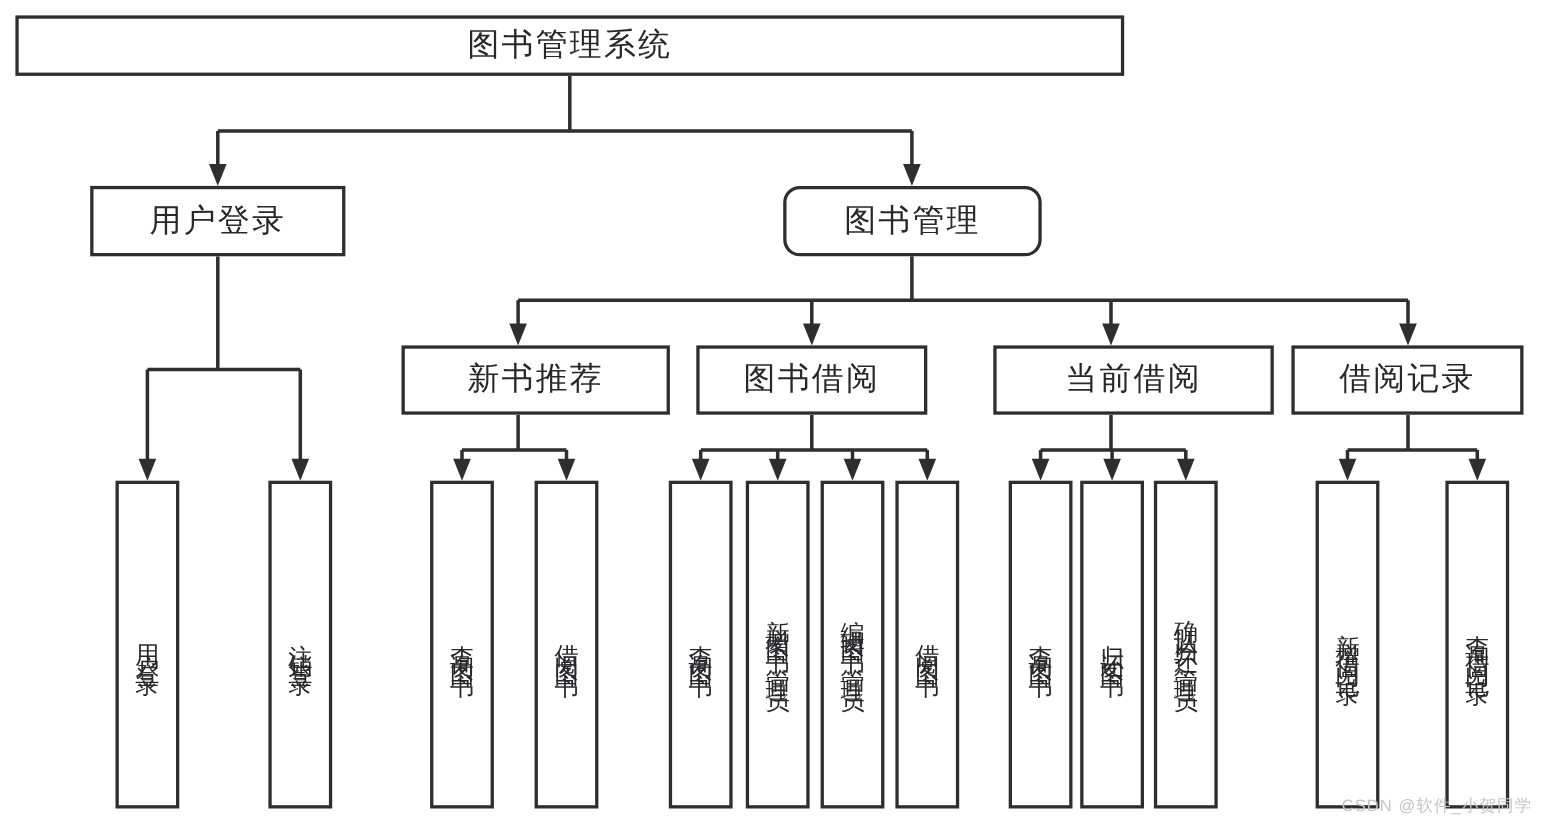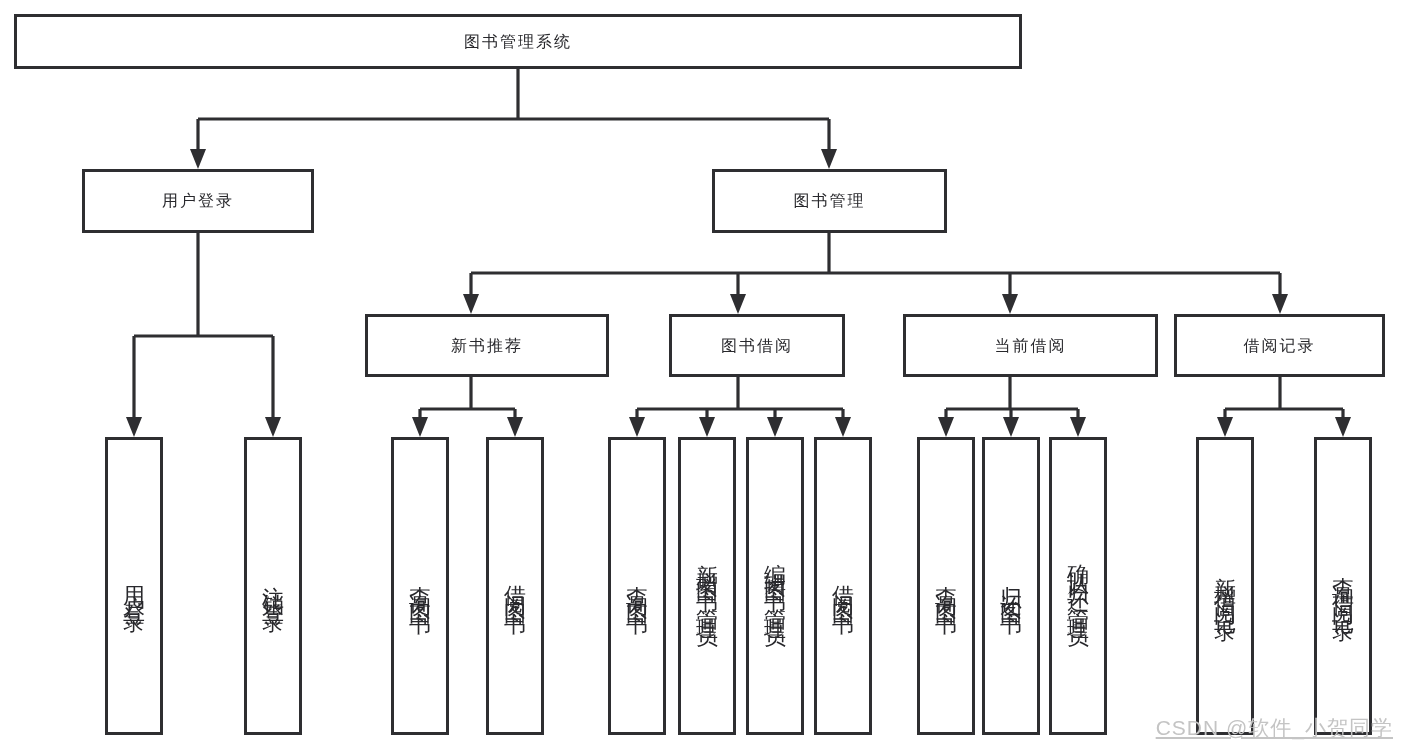--- a/index.html
+++ b/index.html
@@ -33,41 +33,40 @@
     stroke:none;
   }
   .node{
     position:absolute;
     background:var(--background);
     border:3px solid var(--line);
     color:var(--ink);
     display:flex;
     align-items:center;
     justify-content:center;
-    font-size:16px;
+    font-size:29px;
     letter-spacing:2px;
     white-space:nowrap;
     line-height:1;
   }
   .leaf{
     writing-mode:vertical-rl;
     text-orientation:mixed;
     font-size:22px;
     letter-spacing:9px;
     white-space:nowrap;
   }
   .watermark{
     position:absolute;
     right:12px;
     bottom:5px;
-    font-size:21px;
+    font-size:15px;
     letter-spacing:1px;
     color:var(--watermark);
     white-space:nowrap;
-    text-decoration:underline;
   }
 </style>
 </head>
 <body>
 
 <div class="canvas">
 
   <svg class="connectors" viewBox="0 0 1405 747" xmlns="http://www.w3.org/2000/svg" aria-hidden="true">
 
     <path d="M518 69 L518 119 M198 119 L829 119 M198 119 L198 160 M829 119 L829 160"></path>
@@ -103,24 +102,24 @@
     <polygon points="938,417 954,417 946,437"></polygon>
     <polygon points="1003,417 1019,417 1011,437"></polygon>
     <polygon points="1070,417 1086,417 1078,437"></polygon>
     <polygon points="1217,417 1233,417 1225,437"></polygon>
     <polygon points="1335,417 1351,417 1343,437"></polygon>
   </svg>
 
   <div class="node" style="left:14px;top:14px;width:1008px;height:55px;">图书管理系统</div>
 
   <div class="node" style="left:82px;top:169px;width:232px;height:64px;">用户登录</div>
-  <div class="node" style="left:712px;top:169px;width:235px;height:64px;">图书管理</div>
+  <div class="node" style="left:712px;top:169px;width:235px;height:64px;border-radius:15px;">图书管理</div>
 
   <div class="node" style="left:365px;top:314px;width:244px;height:63px;">新书推荐</div>
-  <div class="node" style="left:633px;top:314px;width:176px;height:63px;margin-left:36px;">图书借阅</div>
+  <div class="node" style="left:633px;top:314px;width:210px;height:63px;">图书借阅</div>
   <div class="node" style="left:903px;top:314px;width:255px;height:63px;">当前借阅</div>
   <div class="node" style="left:1174px;top:314px;width:211px;height:63px;">借阅记录</div>
 
   <div class="node leaf" style="left:105px;top:437px;width:58px;height:298px;">用户登录</div>
   <div class="node leaf" style="left:244px;top:437px;width:58px;height:298px;">注销登录</div>
 
   <div class="node leaf" style="left:391px;top:437px;width:58px;height:298px;">查询图书</div>
   <div class="node leaf" style="left:486px;top:437px;width:58px;height:298px;">借阅图书</div>
 
   <div class="node leaf" style="left:608px;top:437px;width:58px;height:298px;">查询图书</div>

